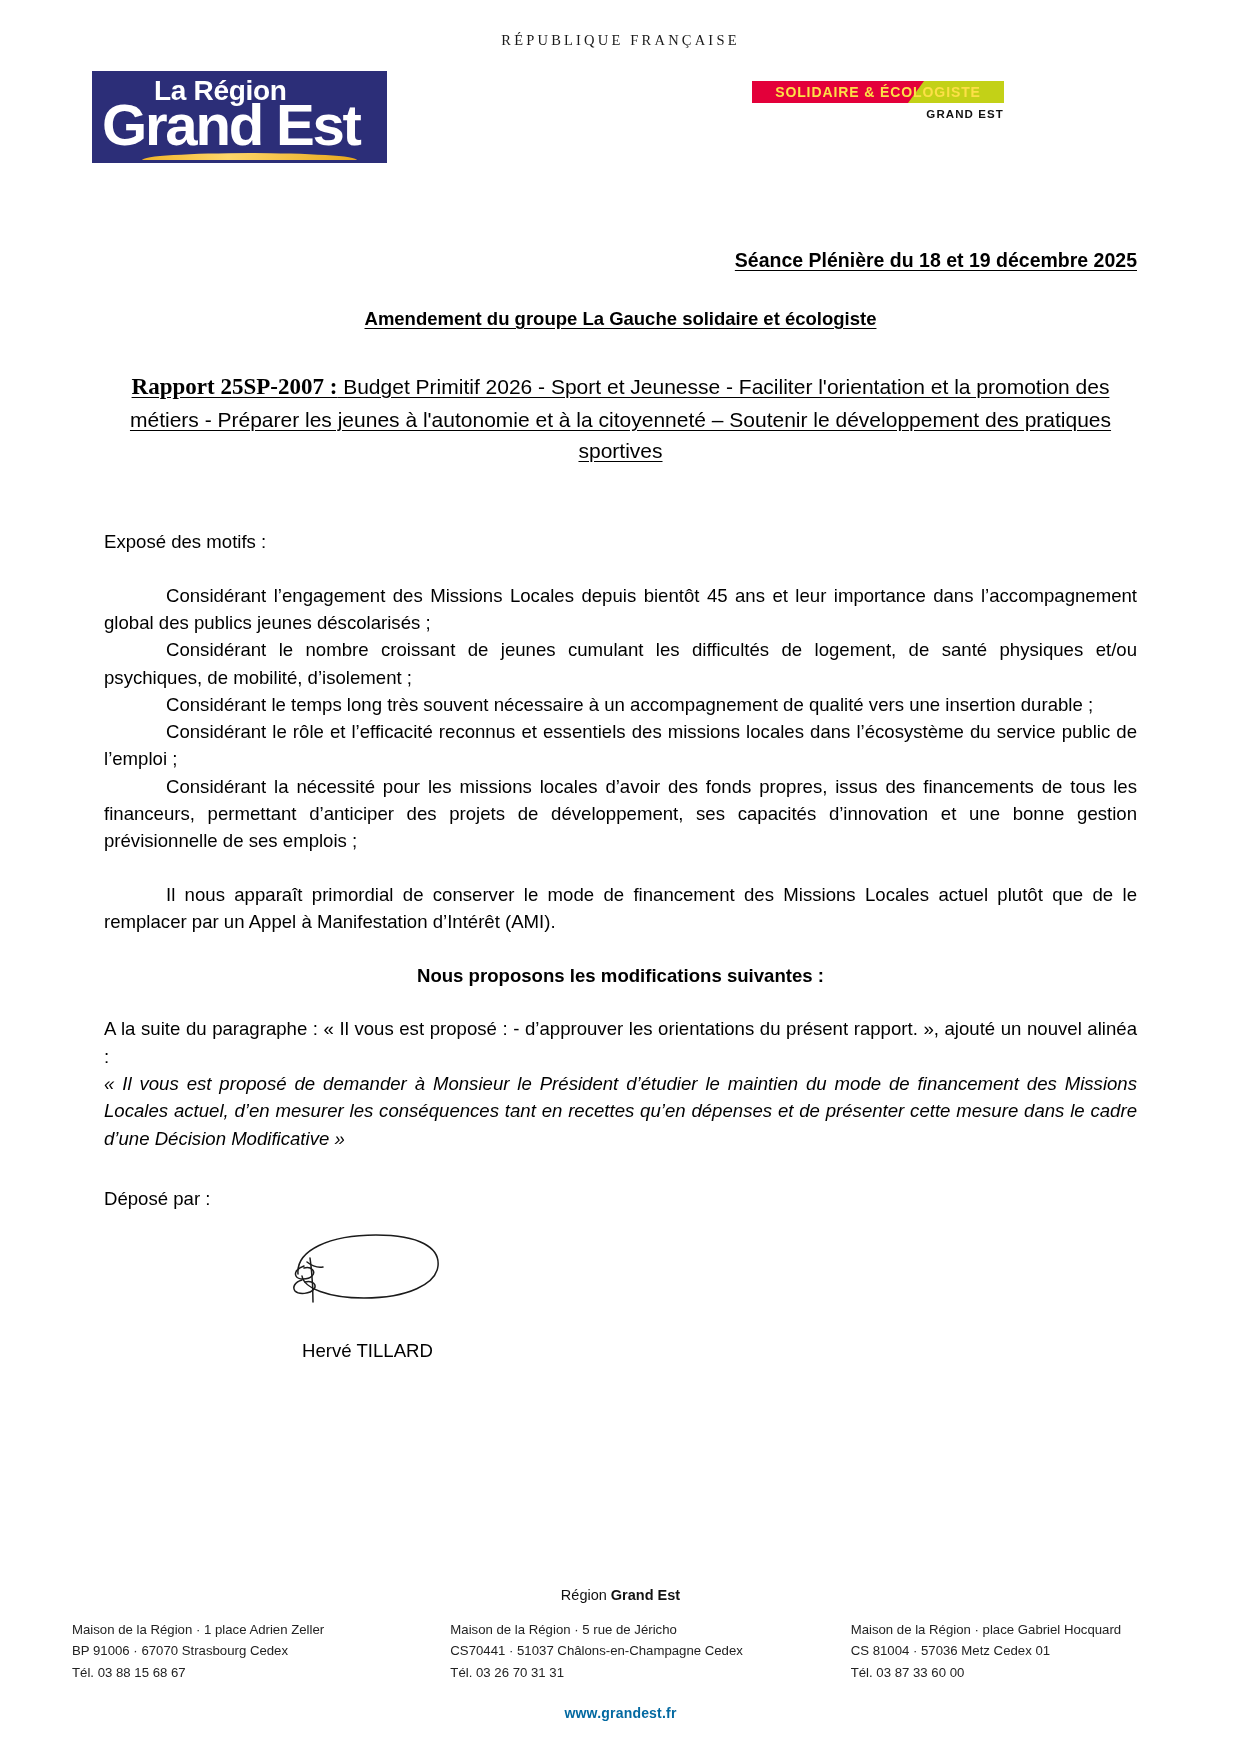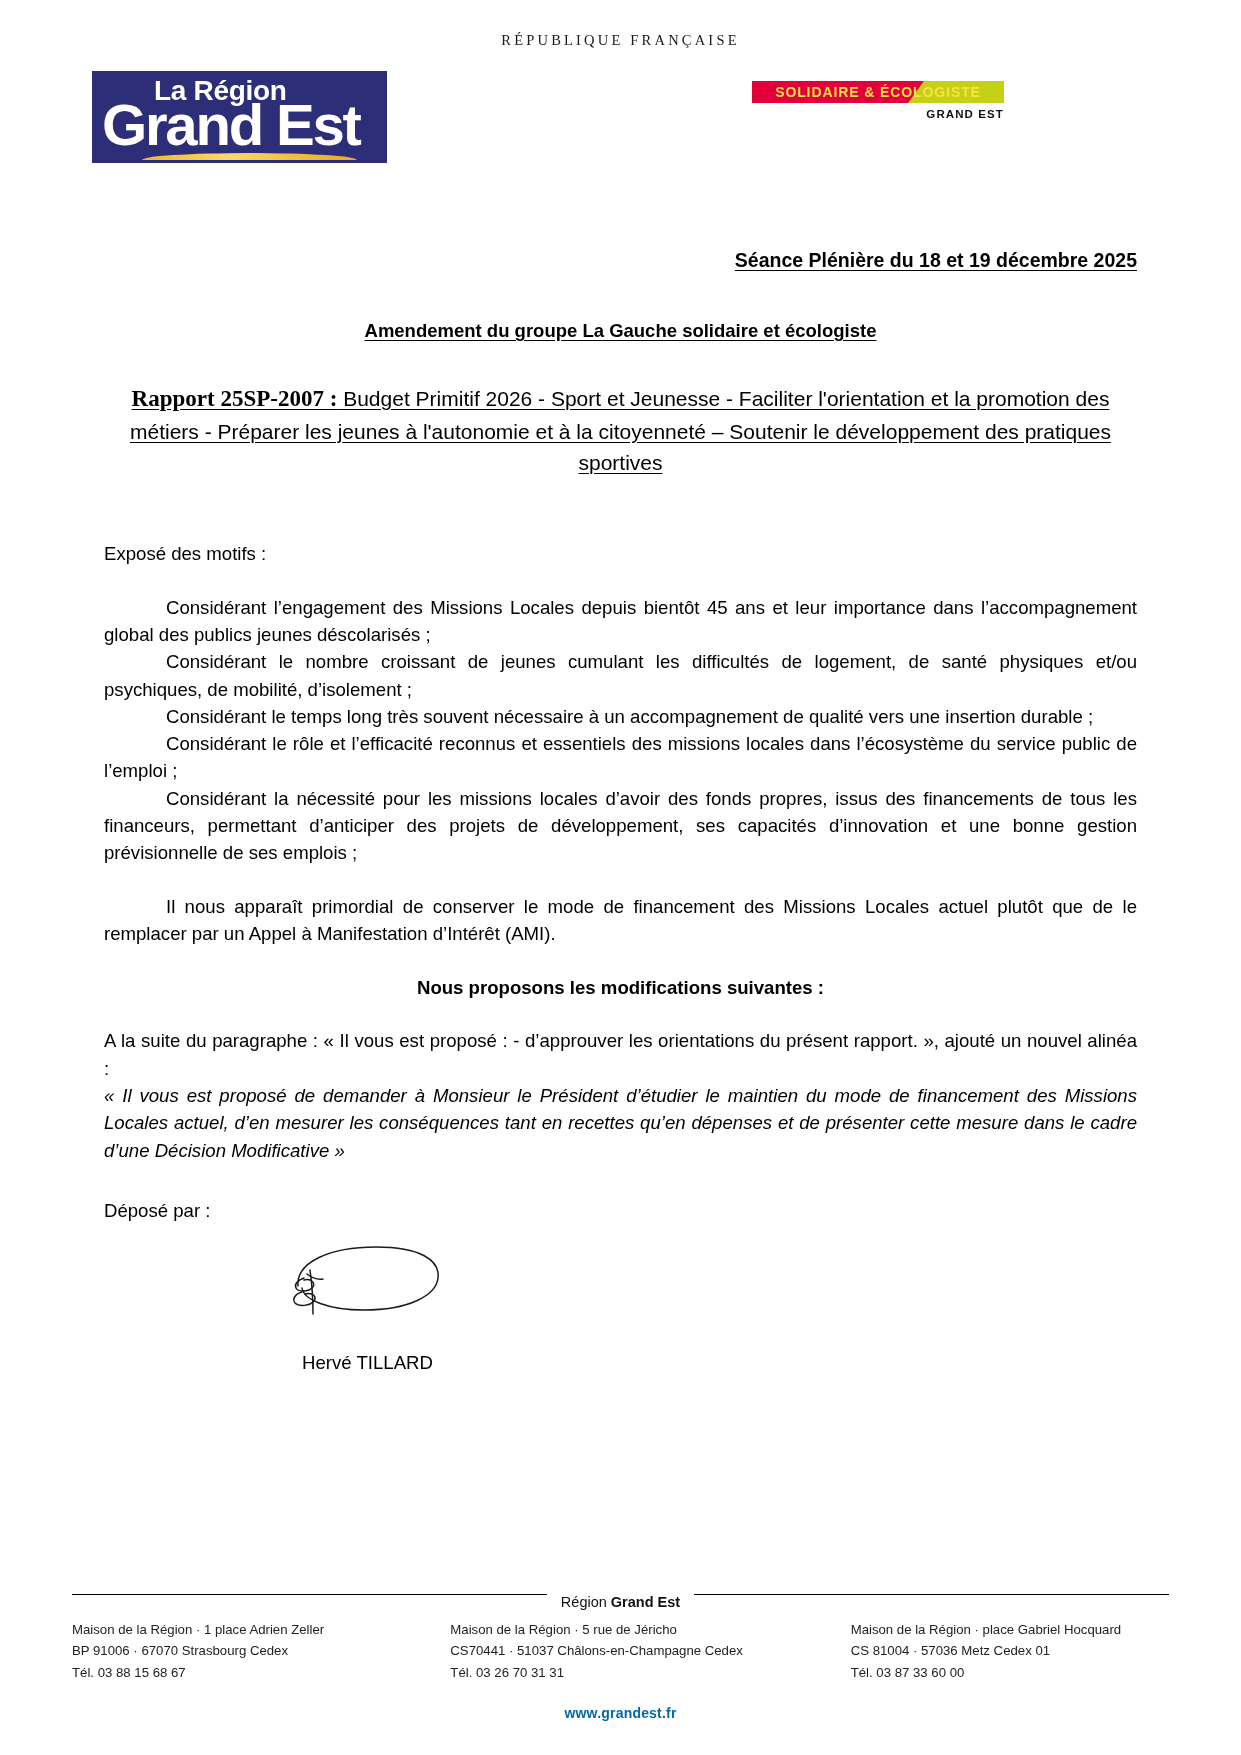--- a/index.html
+++ b/index.html
@@ -145,21 +145,21 @@
   .seance {
     margin-top: 58px;
     text-align: right;
     font-size: 19.5px;
     font-weight: 700;
     text-decoration: underline;
     text-underline-offset: 3px;
     font-family: "Liberation Sans", sans-serif;
   }
   .amendement {
-    margin-top: 48px;
+    margin-top: 36px;
     text-align: center;
     font-size: 18.5px;
     font-weight: 700;
     text-decoration: underline;
     text-underline-offset: 3px;
     font-family: "Liberation Sans", sans-serif;
   }
   .rapport-block {
     margin-top: 40px;
     text-align: center;
@@ -237,23 +237,24 @@
 
   
   .footer {
     position: absolute;
     left: 0;
     right: 0;
     bottom: 34px;
   }
   .footer-divider {
     display: flex;
-    align-items: flex-start;
+    align-items: center;
     padding: 0 72px;
-    margin-bottom: 9px;
+    margin-bottom: 16px;
+    flex-direction: column;
   }
   .fd-line {
     flex: 1;
     height: 1px;
     background: #000000;
   }
   .fd-label {
     padding: 0 14px;
     font-size: 14.5px;
     color: #111111;

